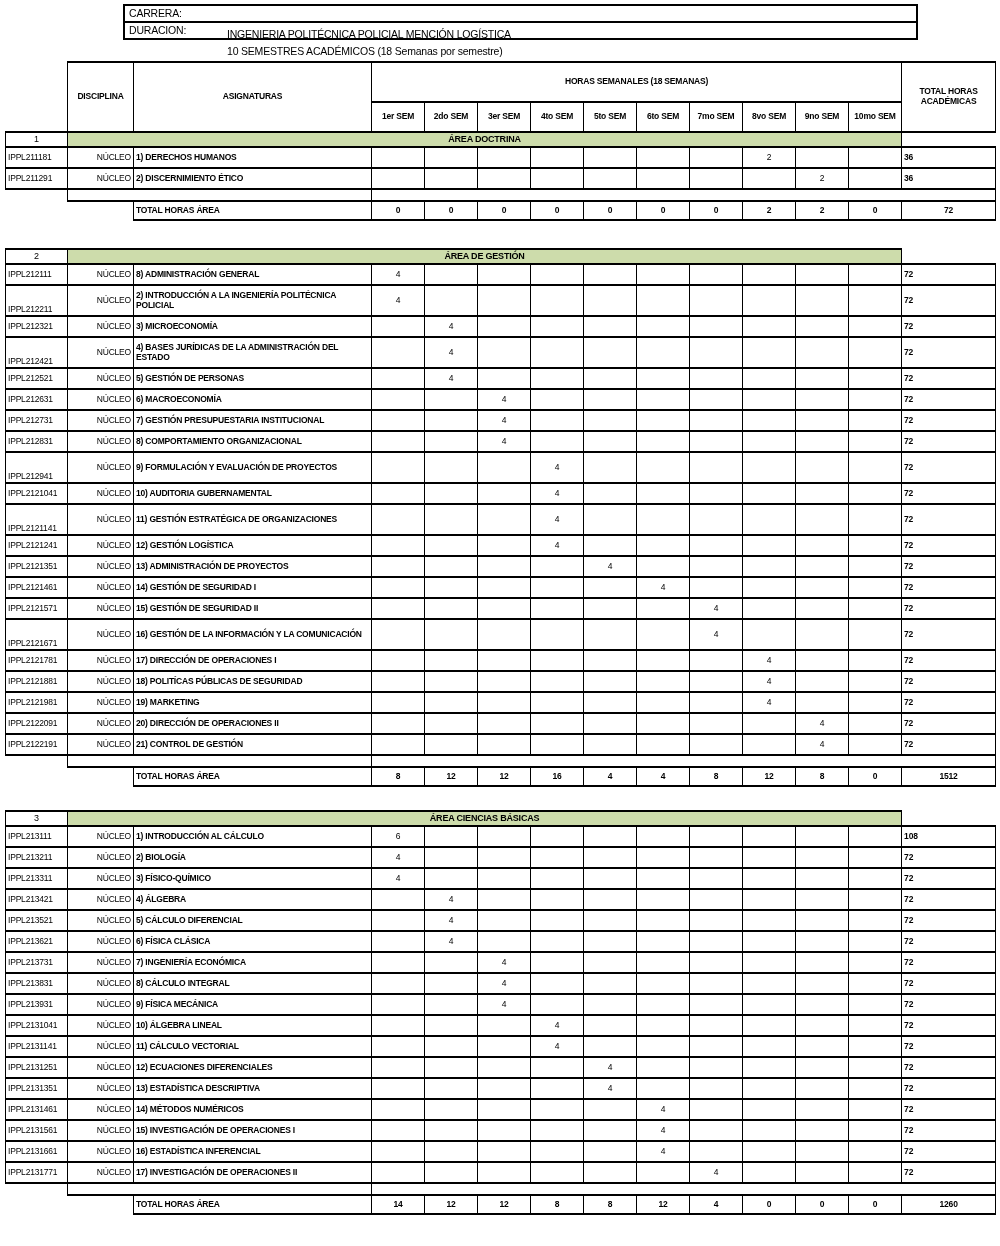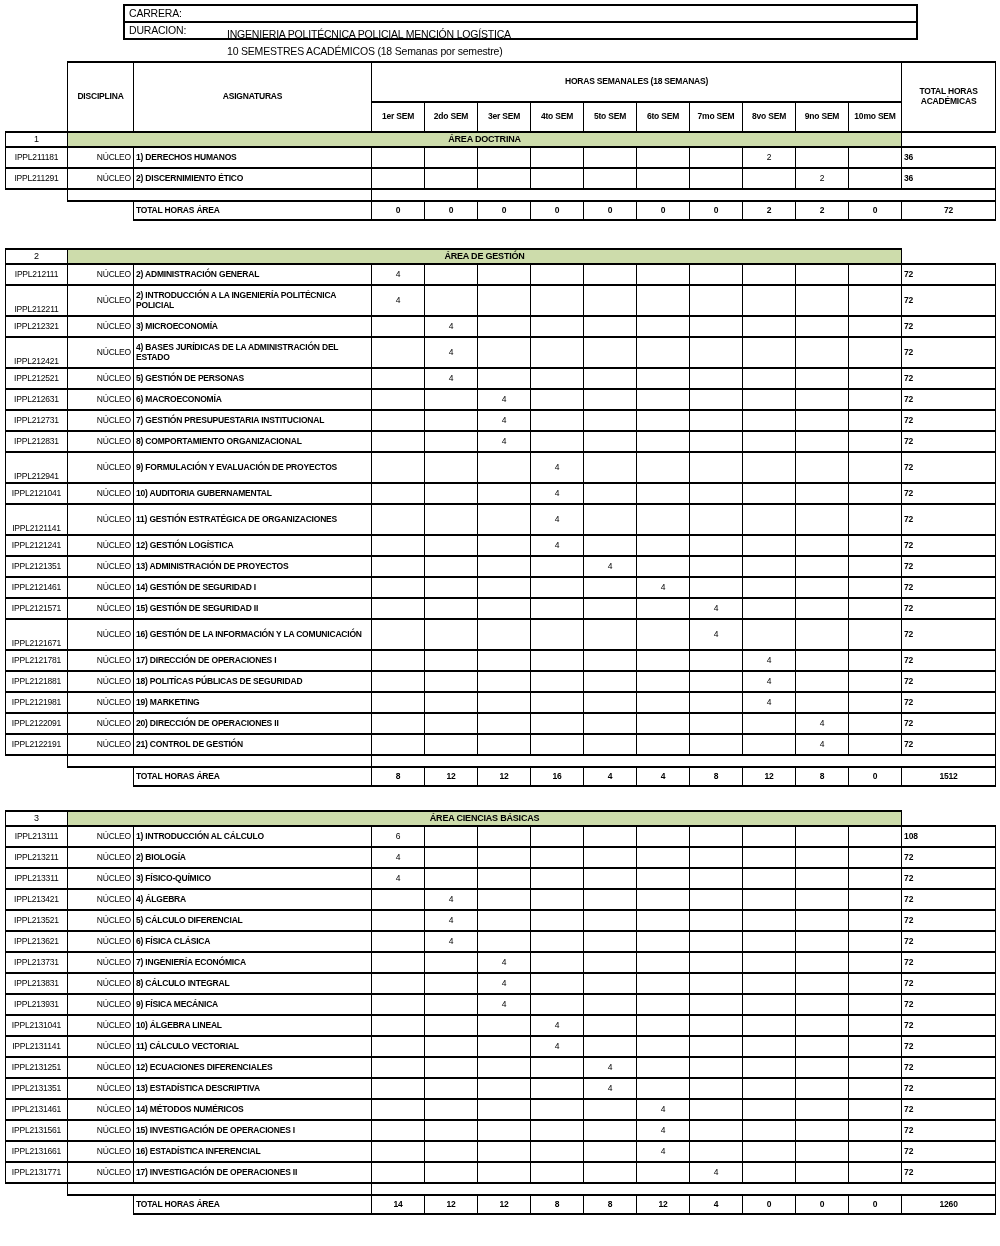--- a/index.html
+++ b/index.html
@@ -30,21 +30,21 @@
   .grid tr.h1 th{height:38px;}
   .grid tr.h2 th{height:28px;}
   .grid td{height:19px;}
   .grid tr.tall td{height:29px;}
   .grid tr.tall td.code{vertical-align:bottom;padding-bottom:0;}
   .grid tr.area-row td{height:13px;}
   .grid tr.empty-row td{height:10px;}
   .grid tr.total-row td{height:17px;font-weight:bold;}
   .grid td.num{text-align:center;font-size:9px;}
   .grid td.area-title{background:var(--green,#cddcab);font-weight:bold;text-align:center;font-size:9px;}
-  .grid td.code{text-align:center;}
+  .grid td.code{text-align:left;}
   .grid td.disc{text-align:right;}
   .grid td.asig{text-align:left;font-weight:bold;}
   .grid td.hrs{text-align:center;}
   .grid td.tot{text-align:left;font-weight:bold;}
   .grid td.tlabel{text-align:left;}
   .grid td.thrs,.grid td.ttot{text-align:center;}
 </style>
 </head>
 <body>
 
@@ -177,21 +177,21 @@
       <col style="width:94px">
     </colgroup>
     <tbody id="tbody-1">
         <tr class="area-row">
           <td class="num">2</td>
           <td class="area-title" colspan="12">ÁREA DE GESTIÓN</td>
         </tr>
         <tr>
           <td class="code">IPPL212111</td>
           <td class="disc">NÚCLEO</td>
-          <td class="asig">2) ADMINISTRACIÓN GENERAL</td>
+          <td class="asig">8) ADMINISTRACIÓN GENERAL</td>
           <td class="hrs">4</td>
           <td class="hrs"></td>
           <td class="hrs"></td>
           <td class="hrs"></td>
           <td class="hrs"></td>
           <td class="hrs"></td>
           <td class="hrs"></td>
           <td class="hrs"></td>
           <td class="hrs"></td>
           <td class="hrs"></td>

